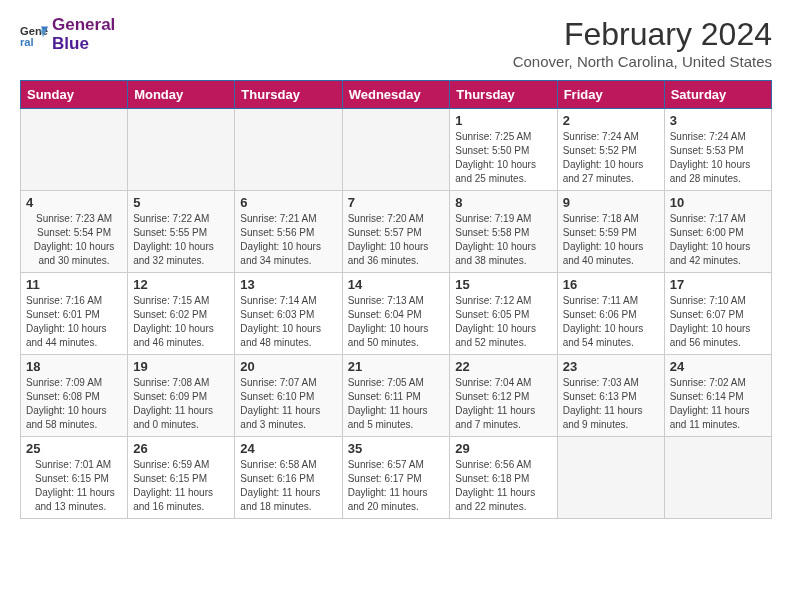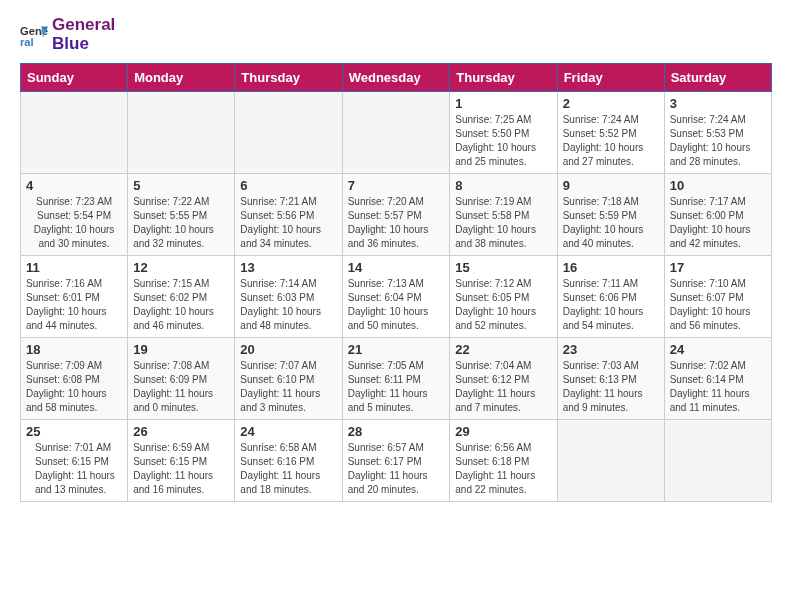--- a/index.html
+++ b/index.html
@@ -88,20 +88,24 @@
       <text x="0" y="20" font-size="16" font-weight="bold" fill="#333">Gene</text>
       <text x="0" y="36" font-size="16" font-weight="bold" fill="#3a7abf">ral</text>
       <polygon points="30,8 40,8 35,20" fill="#3a7abf"></polygon>
       <polygon points="28,12 38,12 33,24" fill="#5a9fd4" opacity="0.7"></polygon>
     </svg>
     <div>
       <div style="font-size:17px;font-weight:bold;color:#701a75;line-height:1.1;">General</div>
       <div style="font-size:17px;font-weight:bold;color:#4c1d95;line-height:1.1;">Blue</div>
     </div>
   </div>
+  <div class="title-section">
+    <div class="main-title">February 2024</div>
+    <div class="subtitle">Conover, North Carolina, United States</div>
+  </div>
 </div>
 
 <table class="calendar">
   <thead>
     <tr>
     <th>Sunday</th>
         <th>Monday</th>
         <th>Thursday</th>
         <th>Wednesday</th>
         <th>Thursday</th>
@@ -306,21 +310,21 @@
 and 16 minutes.</div>
         </td>
         <td>
           <div class="day-num">24</div>
           <div class="day-info" style="white-space: pre-line;">Sunrise: 6:58 AM
 Sunset: 6:16 PM
 Daylight: 11 hours
 and 18 minutes.</div>
         </td>
         <td>
-          <div class="day-num">28</div>
+          <div class="day-num">35</div>
           <div class="day-info" style="white-space: pre-line;">Sunrise: 6:57 AM
 Sunset: 6:17 PM
 Daylight: 11 hours
 and 20 minutes.</div>
         </td>
         <td>
           <div class="day-num">29</div>
           <div class="day-info" style="white-space: pre-line;">Sunrise: 6:56 AM
 Sunset: 6:18 PM
 Daylight: 11 hours

